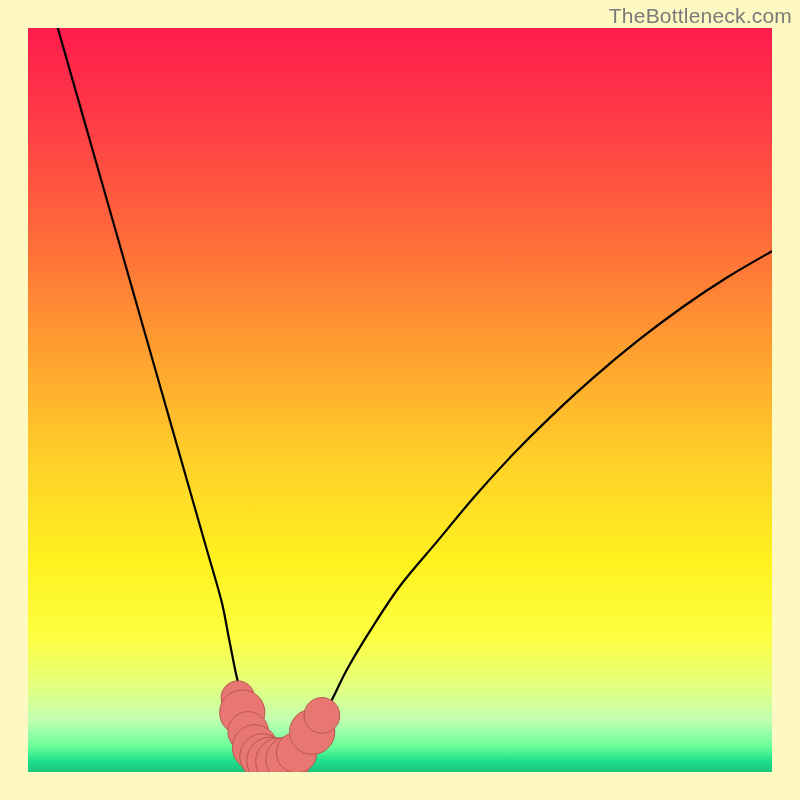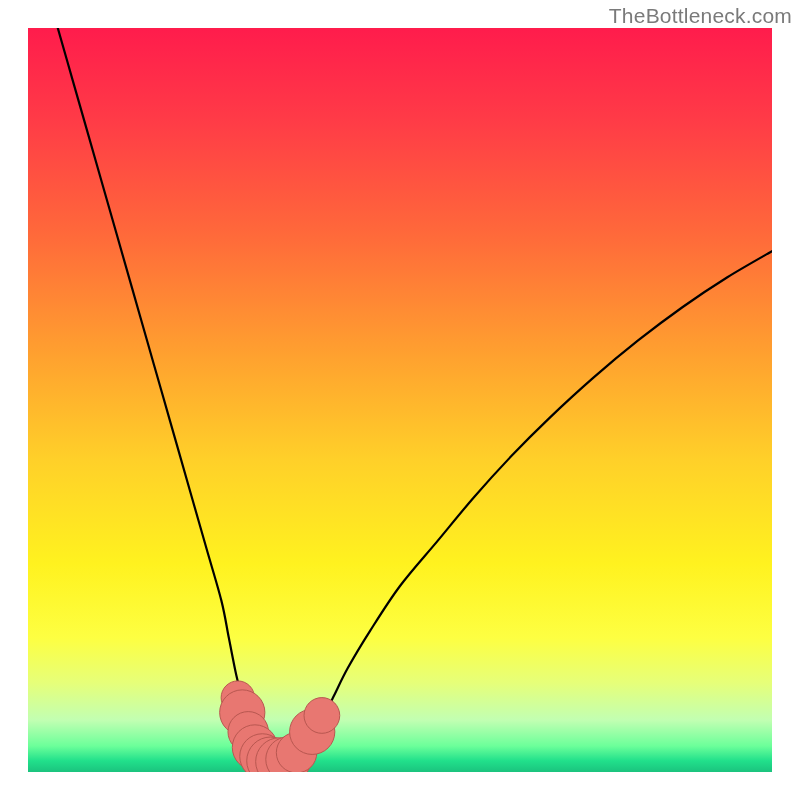--- a/index.html
+++ b/index.html
@@ -8,21 +8,21 @@
     width: 800px;
     height: 800px;
     background: #000;
     overflow: hidden;
     font-family: Arial, Helvetica, sans-serif;
   }
   .frame {
     position: relative;
     width: 800px;
     height: 800px;
-    background: #ffffff;
+    background: #fef9c3;
   }
   .plot-area {
     position: absolute;
     left: 28px;
     top: 28px;
     width: 744px;
     height: 744px;
     overflow: hidden;
   }
   .gradient {

